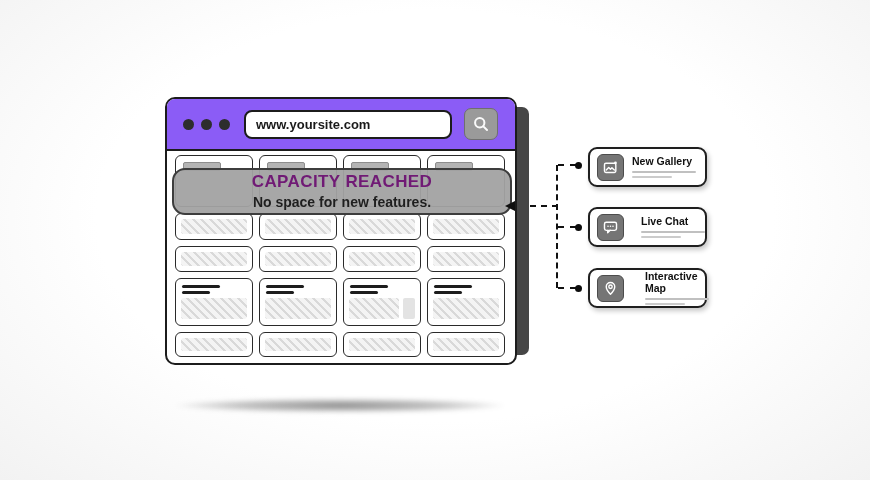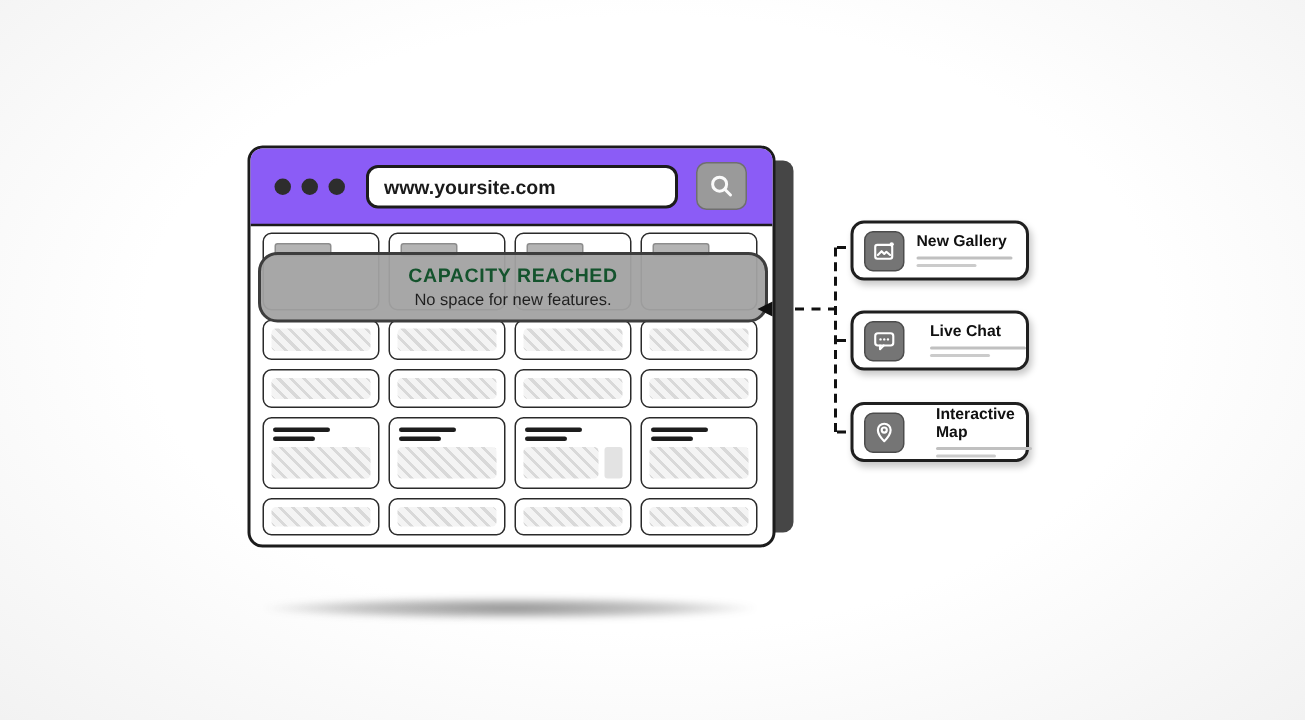--- a/index.html
+++ b/index.html
@@ -60,42 +60,42 @@
   .art-media .hatch { height:100%; }
   .art-square { width:24%; background:#e3e3e3; border-radius:2px; }
 
   
   .banner {
     position:absolute; left:172px; top:168px; width:340px; height:47px;
     background:rgba(162,162,162,0.95); border:2px solid #3d3d3d; border-radius:13px;
     display:flex; flex-direction:column; align-items:center; justify-content:center;
     z-index:5;
   }
-  .banner-title { font-size:13px; font-weight:800; letter-spacing:0.4px; color:#14532d; line-height:1.1; }
-  .banner-sub   { font-size:11px; font-weight:400; color:#1f1f1f; margin-top:2px;text-align:center; }
+  .banner-title { font-size:17px; font-weight:800; letter-spacing:0.4px; color:#701a75; line-height:1.1; }
+  .banner-sub   { font-size:14px; font-weight:700; color:#1f1f1f; margin-top:2px;text-align:center; }
 
   
   .arrowhead {
     position:absolute; left:505px; top:201px; width:0; height:0; z-index:6;
     border-top:5px solid transparent; border-bottom:5px solid transparent;
     border-right:10px solid #101010;
   }
   .dash-h { position:absolute; height:0; border-top:2.5px dashed #111; }
   .dash-v { position:absolute; width:0; border-left:2.5px dashed #111; }
   .main-line   { left:530px; top:205px; width:28px; }
   .trunk-line  { left:556px; top:165px; height:123px; }
   .branch-1 { left:558px; top:164px; width:18px; }
   .branch-2 { left:558px; top:226px; width:18px; }
   .branch-3 { left:558px; top:287px; width:18px; }
   .node-dot { position:absolute; width:7px; height:7px; border-radius:50%; background:#0d0d0d; }
   .nd-1 { left:575px; top:162px; } .nd-2 { left:575px; top:224px; } .nd-3 { left:575px; top:285px; }
 
   
   .feature {
-    position:absolute; left:567px; width:119px; height:40px;
+    position:absolute; left:588px; width:119px; height:40px;
     background:#fff; border:2px solid #1f1f1f; border-radius:9px;
     display:flex; align-items:center; padding-left:7px;
     box-shadow:2px 3px 5px rgba(0,0,0,0.22);
   }
   .f-1 { top:147px; } .f-2 { top:207px;justify-content:space-between; } .f-3 { top:268px;gap:13px; }
   .f-icon {
     width:27px; height:27px; background:#757575; border:1.5px solid #4c4c4c;
     border-radius:6px; display:flex; align-items:center; justify-content:center;
     flex-shrink:0;
   }

